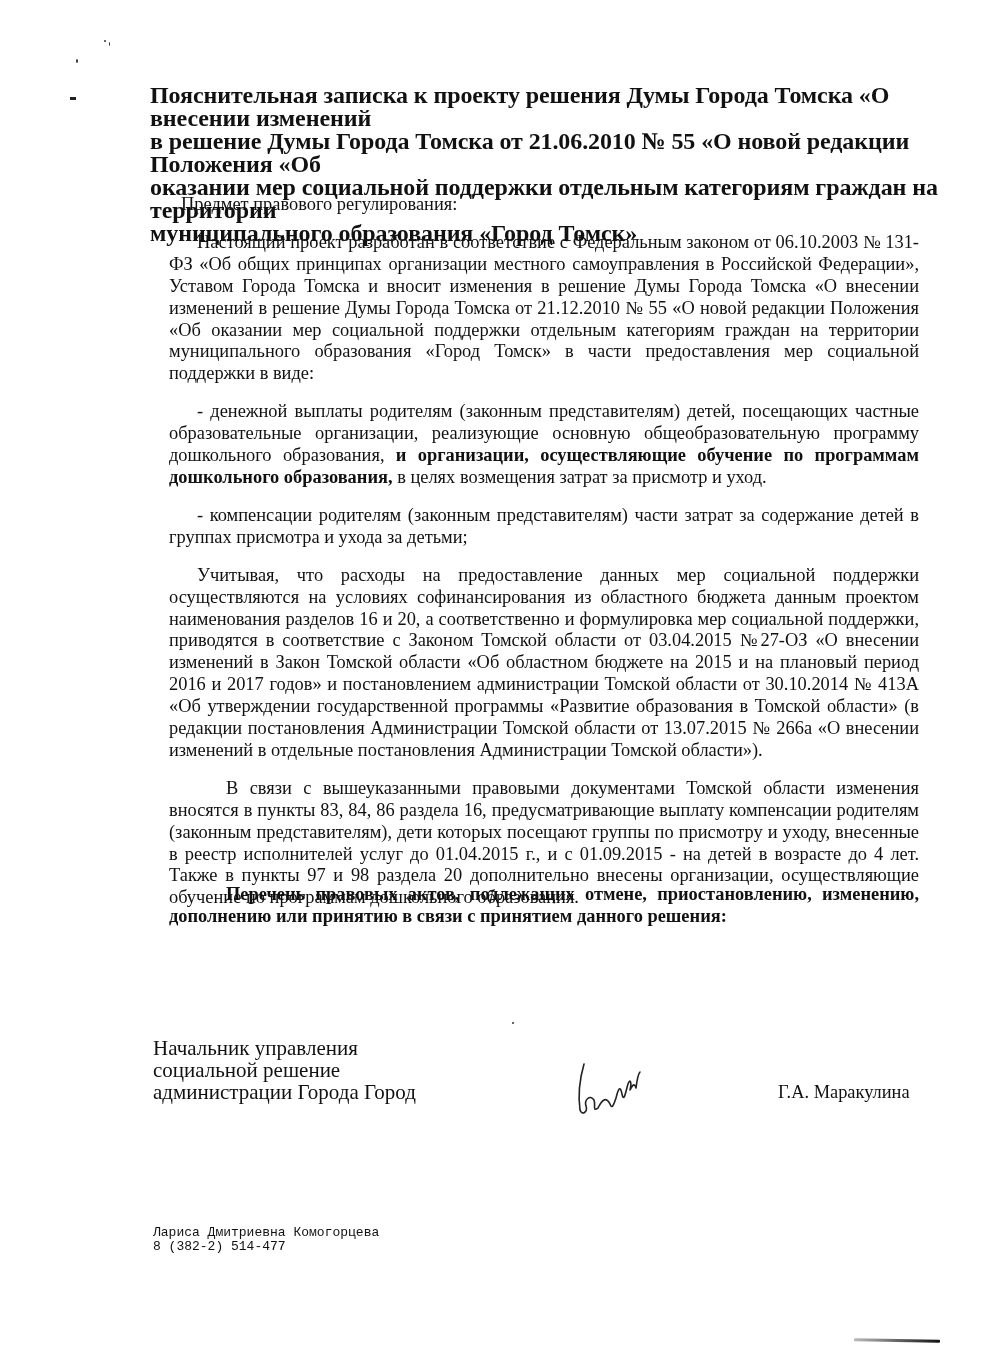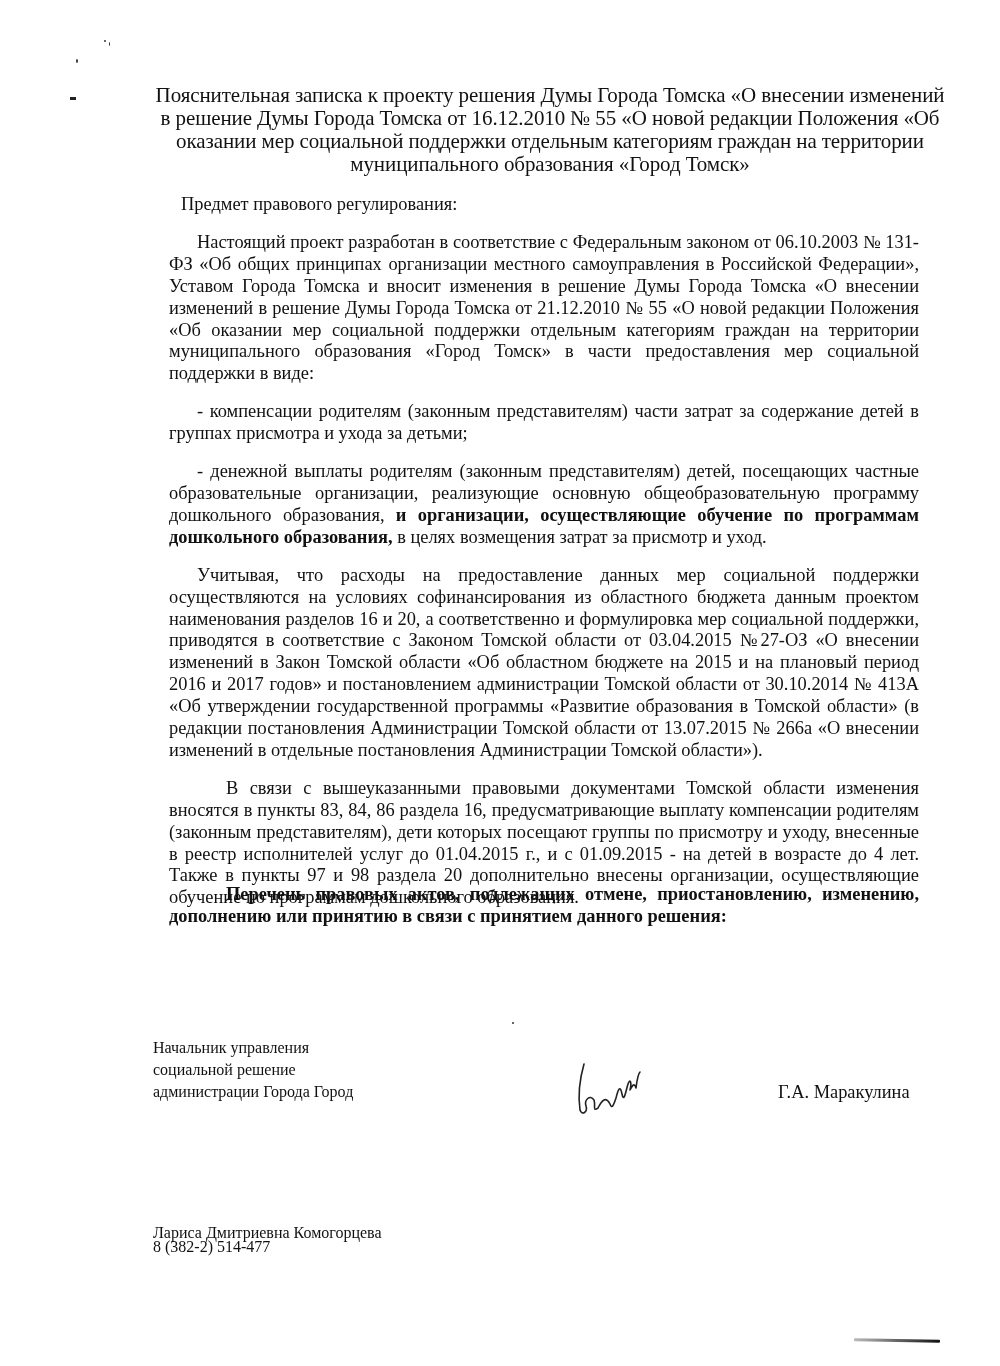--- a/index.html
+++ b/index.html
@@ -18,23 +18,23 @@
     .page {
       position: absolute;
       left: 0; top: 0;
       width: 1000px; height: 1366px;
     }
     .title {
       position: absolute;
       left: 150px;
       top: 84px;
       width: 800px;
-      text-align: center;
-      font-weight: normal;
-      font-size: 21px;
+      text-align: left;
+      font-weight: bold;
+      font-size: 24px;
       line-height: 23px;
       letter-spacing: -0.1px;
     }
     .title span { display: block; }
     .body-block {
       position: absolute;
       left: 153px;
       width: 782px;
       font-size: 18.4px;
       line-height: 21.9px;
@@ -45,21 +45,21 @@
       padding-left: 28px;
       display: block;
     }
     .para { text-indent: 28px; margin: 16px; }
     .para.indent2 { text-indent: 57px; }
     .b { font-weight: bold; }
     .sig-left {
       position: absolute;
       left: 153px;
       top: 1037px;
-      font-size: 16px;
+      font-size: 21px;
       line-height: 22px;
     }
     .sig-left span { display: block; }
     .sig-name {
       position: absolute;
       left: 778px;
       top: 1081px;
       font-size: 18.4px;
       line-height: 22px;
       text-align: center;
@@ -68,22 +68,23 @@
       position: absolute;
       left: 570px;
       top: 1060px;
       width: 100px;
       height: 60px;
     }
     .contact {
       position: absolute;
       left: 153px;
       top: 1226px;
-      font-size: 16px;
+      font-size: 13px;
       line-height: 14px;
+      font-family: Liberation Mono, monospace;
     }
     .contact span { display: block; }
     .mark {
       position: absolute;
       background: #222;
     }
     .scan-line {
       position: absolute;
       left: 854px;
       top: 1339px;
@@ -107,30 +108,30 @@
 
   <div class="dot" style="left:104px;top:40px;"></div>
   <div class="dot" style="left:109px;top:42px;width:1px;height:4px;"></div>
   <div class="dot" style="left:76px;top:59px;width:2px;height:4px;"></div>
   <div class="mark" style="left:70px;top:97px;width:6px;height:3px;"></div>
   <div class="dot" style="left:510px;top:355px;"></div>
   <div class="dot" style="left:512px;top:1022px;"></div>
 
   <div class="title">
     <span>Пояснительная записка к проекту решения Думы Города Томска «О внесении изменений</span>
-    <span>в решение Думы Города Томска от 16.12.2010 № 55 «О новой редакции Положения «Об</span>
+    <span>в решение Думы Города Томска от 21.06.2010 № 55 «О новой редакции Положения «Об</span>
     <span>оказании мер социальной поддержки отдельным категориям граждан на территории</span>
     <span>муниципального образования «Город Томск»</span>
   </div>
 
   <div class="body-block" style="top:194px;">
     <span class="section-head">Предмет правового регулирования:</span>
     <p class="para">Настоящий проект разработан в соответствие  с Федеральным законом от 06.10.2003 № 131-ФЗ «Об общих принципах организации местного самоуправления в Российской Федерации», Уставом Города Томска и вносит изменения в решение Думы Города Томска «О внесении изменений в решение Думы Города Томска от 21.12.2010 № 55 «О новой редакции Положения «Об оказании мер социальной поддержки отдельным категориям граждан на территории муниципального образования «Город Томск» в части  предоставления  мер социальной поддержки в виде:</p>
+    <p class="para"><span>- денежной выплаты родителям (законным представителям) детей, посещающих частные образовательные организации, реализующие основную общеобразовательную программу дошкольного образования,</span><span class="b"> и организации, осуществляющие обучение по программам дошкольного образования,</span><span> в целях возмещения затрат за присмотр и уход.</span></p>
     <p class="para">- компенсации родителям (законным представителям) части затрат за содержание детей в группах присмотра и ухода за детьми;</p>
-    <p class="para"><span>- денежной выплаты родителям (законным представителям) детей, посещающих частные образовательные организации, реализующие основную общеобразовательную программу дошкольного образования,</span><span class="b"> и организации, осуществляющие обучение по программам дошкольного образования,</span><span> в целях возмещения затрат за присмотр и уход.</span></p>
     <p class="para">Учитывая, что расходы на предоставление данных мер социальной поддержки осуществляются на условиях софинансирования из областного бюджета данным проектом наименования разделов 16 и 20, а соответственно и формулировка мер социальной поддержки, приводятся в соответствие с Законом Томской области от 03.04.2015 №27-ОЗ «О внесении изменений в Закон Томской области «Об областном бюджете на 2015 и на плановый период 2016 и 2017 годов» и постановлением администрации Томской области от 30.10.2014 № 413А «Об утверждении государственной программы «Развитие образования в Томской области» (в редакции постановления Администрации Томской области от 13.07.2015 № 266а «О внесении изменений в отдельные постановления Администрации Томской области»).</p>
     <p class="para indent2">В связи с вышеуказанными правовыми документами Томской области изменения вносятся в пункты 83, 84, 86 раздела 16, предусматривающие выплату компенсации родителям (законным представителям), дети которых посещают группы по присмотру и уходу, внесенные в реестр исполнителей услуг до 01.04.2015 г., и с 01.09.2015 - на детей в возрасте до 4 лет. Также  в пункты 97 и 98 раздела  20 дополнительно внесены организации, осуществляющие обучение по программам дошкольного образования.</p>
   </div>
 
   <div class="body-block" style="top:868px;">
     <p class="para indent2 b">Перечень правовых актов, подлежащих отмене, приостановлению, изменению, дополнению или принятию в связи с принятием данного решения:</p>
   </div>
 
   <div class="sig-left">
     <span>Начальник управления</span>

